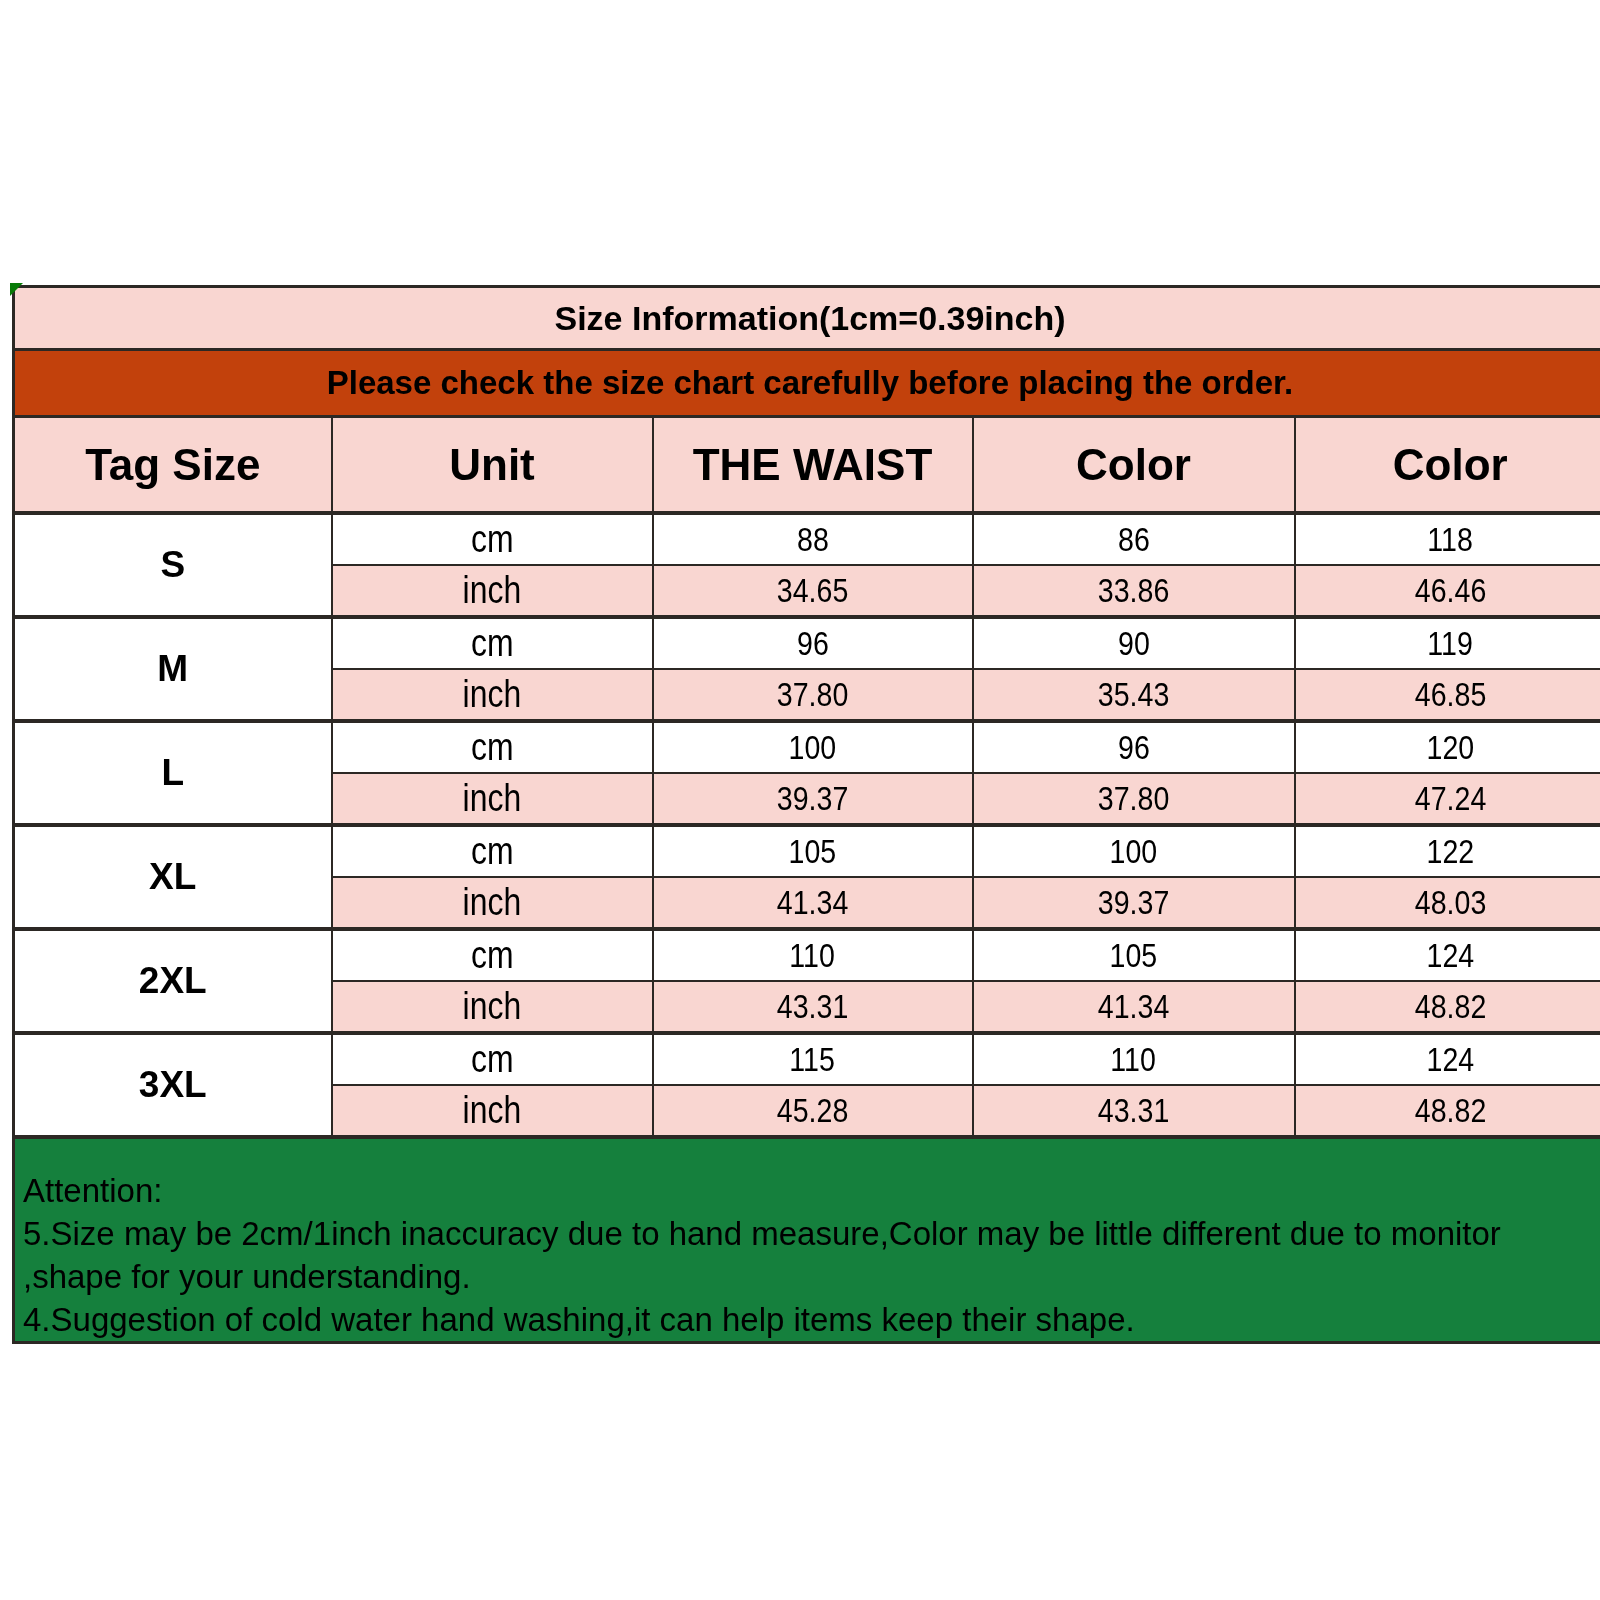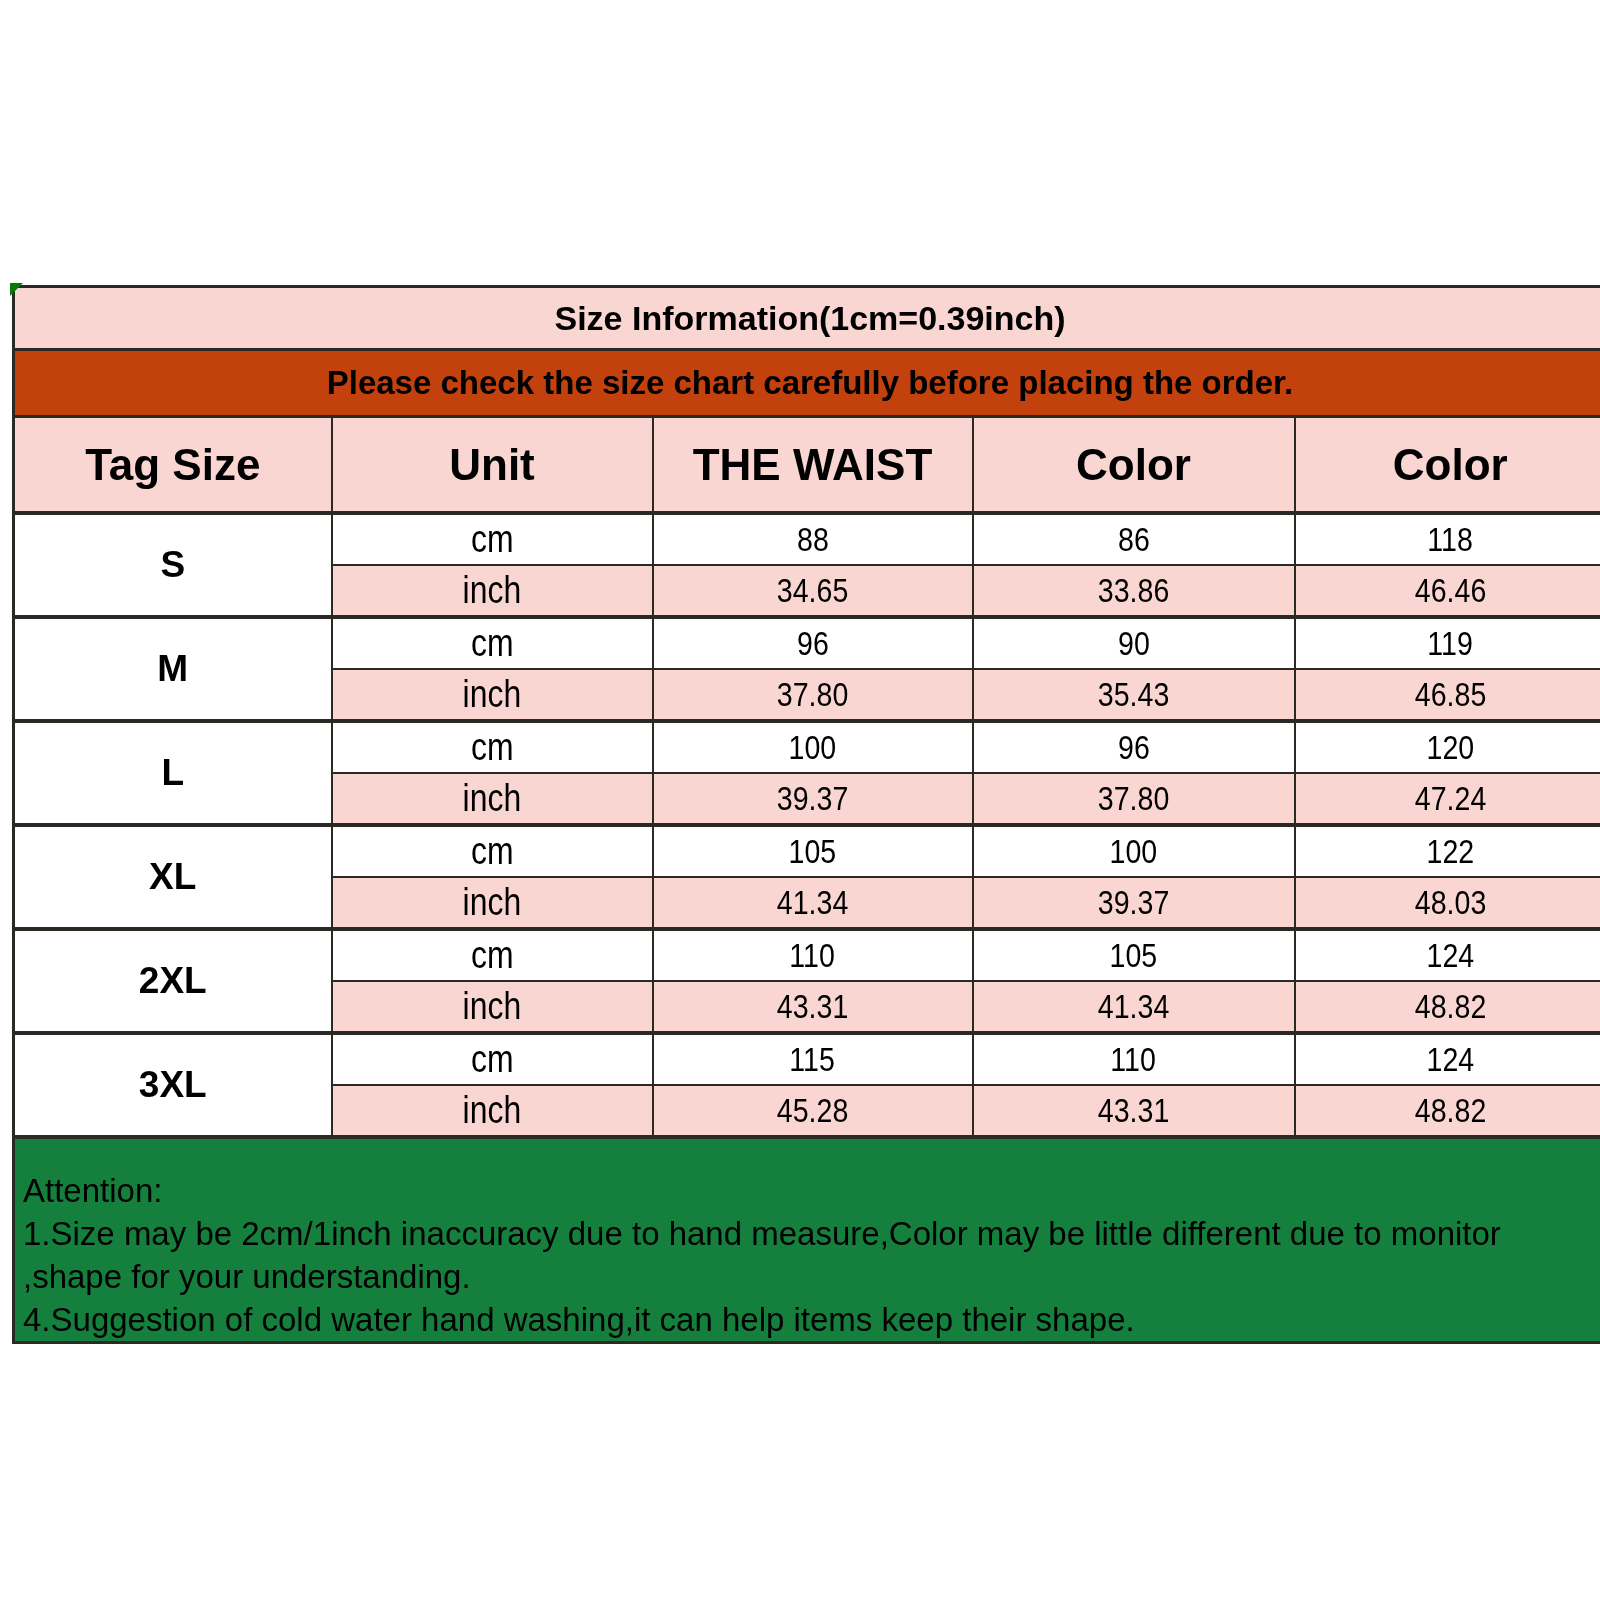--- a/index.html
+++ b/index.html
@@ -155,20 +155,20 @@
       <tr class="row-inch">
         <td><span class="cond unit-text">inch</span></td>
         <td><span class="cond val-text">45.28</span></td>
         <td><span class="cond val-text">43.31</span></td>
         <td><span class="cond val-text">48.82</span></td>
       </tr>
 
       <tr>
         <td colspan="5" class="attention-cell">
           <div class="att-line">Attention:</div>
-          <div class="att-line">1.Size may be 2cm/1inch inaccuracy due to hand measure,Color may be little different due to monitor</div>
+          <div class="att-line">5.Size may be 2cm/1inch inaccuracy due to hand measure,Color may be little different due to monitor</div>
           <div class="att-line">,shape for your understanding.</div>
           <div class="att-line">4.Suggestion of cold water hand washing,it can help items keep their shape.</div>
         </td>
       </tr>
     </tbody>
   </table>
 </div>
 
 </body></html>

